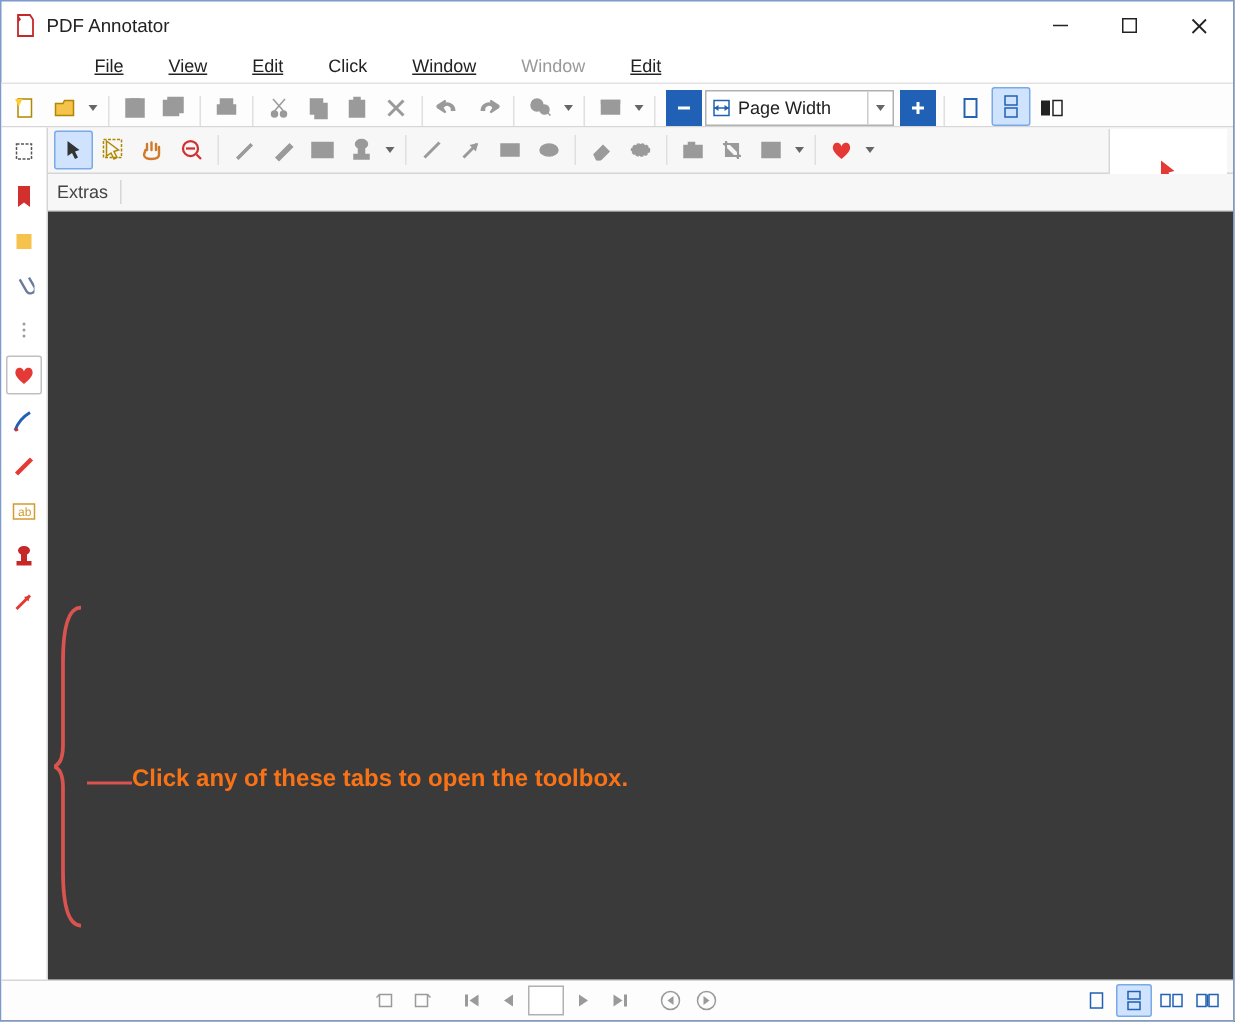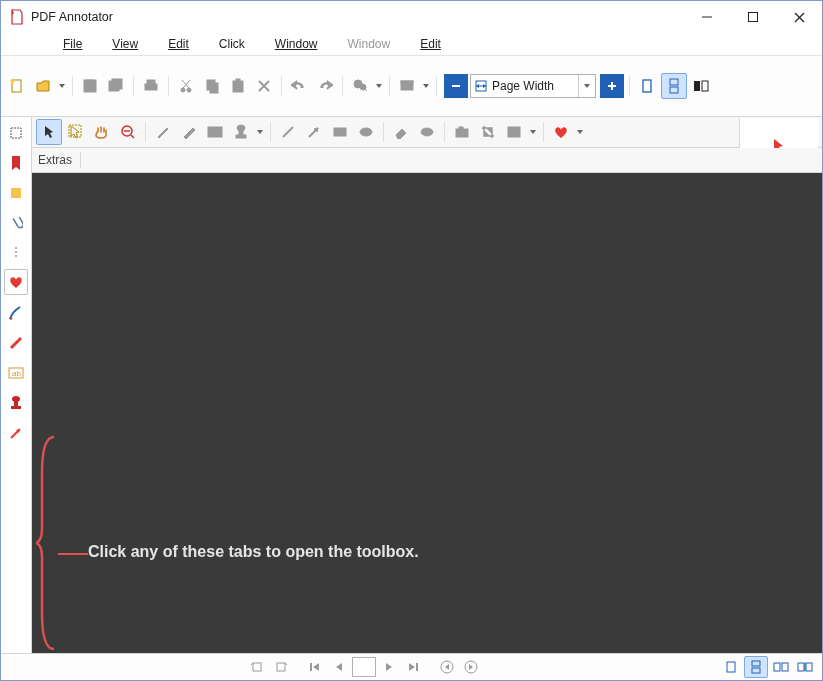--- a/index.html
+++ b/index.html
@@ -10,21 +10,21 @@
   .titlebar .title-text{font-size:12.5px;}
   .titlebar .spacer{flex:1;}
   .winbtn{width:46px;height:32px;display:inline-flex;align-items:center;justify-content:center;}
   .winbtn svg{display:block;}
   
   .menubar{height:22px;display:flex;align-items:center;padding:0 24px;gap:18px;margin-left:32px;}
   .menu-item{padding:2px 6px;font-size:12px;}
   .menu-item .ul{text-decoration:underline;}
   .menu-item.disabled{color:#9a9a9a;}
   
-  .toolbar{height:28px;border-top:1px solid #e3e3e3;border-bottom:1px solid #d6d6d6;display:flex;align-items:center;padding:16px 4px;gap:2px;background:#fdfdfd;}
+  .toolbar{height:28px;border-top:1px solid #e3e3e3;border-bottom:1px solid #d6d6d6;display:flex;align-items:flex-end;padding:0 4px;gap:2px;background:#fdfdfd;}
   .tbtn{width:24px;height:24px;display:inline-flex;align-items:center;justify-content:center;border-radius:2px;}
   .tbtn.gray svg *{stroke:#9a9a9a;fill:#9a9a9a;}
   .dd-caret{width:10px;height:24px;display:inline-flex;align-items:center;justify-content:center;}
   .sep{width:1px;height:20px;background:#e0e0e0;margin:0 3px;}
   .zoom-box{height:22px;border:1px solid #b0b0b0;display:flex;align-items:center;background:#fff;}
   .zoom-box .val{padding:0 8px 0 4px;min-width:78px;font-size:12px;display:inline-flex;align-items:center;gap:2px;}
   .sq-btn{width:22px;height:22px;border:1px solid #b0b0b0;display:inline-flex;align-items:center;justify-content:center;margin-left:2px;background:#fff;}
   .sq-btn.blue{background:#2060b5;border-color:#2060b5;}
   
   .mainrow{flex:1;display:flex;min-height:0;}
@@ -39,21 +39,21 @@
   .ribbon .tbtn.sel{background:#cfe3ff;border:1px solid #7aa9e8;}
   .ribbon-right{flex:1;display:flex;justify-content:flex-end;align-items:center;}
   .ribbon-right .cursor-box{width:78px;height:56px;background:#fff;border-left:1px solid #d6d6d6;display:flex;align-items:center;justify-content:center;margin-top:28px;}
   
   .subbar{height:24px;border-bottom:1px solid #d6d6d6;display:flex;align-items:center;padding:0 6px;background:#f7f7f7;font-size:12px;color:#444;gap:4px;}
   .subbar .divider{width:1px;height:16px;background:#d6d6d6;margin:0 4px;}
   
   .canvas-area{flex:1;background:#3a3a3a;position:relative;display:flex;}
   .hint-brace{position:absolute;left:4px;top:260px;width:22px;height:220px;}
   .hint-brace svg{display:block;}
-  .hint-text{position:absolute;left:56px;top:370px;color:#e5e5e5;font-weight:bold;font-size:16px;}
+  .hint-text{position:absolute;left:56px;top:370px;color:#f97316;font-weight:bold;font-size:16px;}
   .hint-line{position:absolute;left:26px;top:380px;width:30px;height:0;border-top:2px solid #d9534f;}
   
   .footer{height:26px;border-top:1px solid #d6d6d6;display:flex;align-items:center;padding:0 6px;background:#fdfdfd;}
   .footer .center-group{flex:1;display:flex;align-items:center;justify-content:center;gap:2px;}
   .footer .right-group{display:flex;align-items:center;gap:2px;}
   .fbtn{width:22px;height:20px;display:inline-flex;align-items:center;justify-content:center;}
   .fbtn.sel{background:#cfe3ff;border:1px solid #7aa9e8;border-radius:2px;}
   .page-box{width:22px;height:18px;border:1px solid #b0b0b0;background:#fff;}
   
   .caret-dn{width:0;height:0;border-left:3px solid transparent;border-right:3px solid transparent;border-top:4px solid #666;display:inline-block;}

